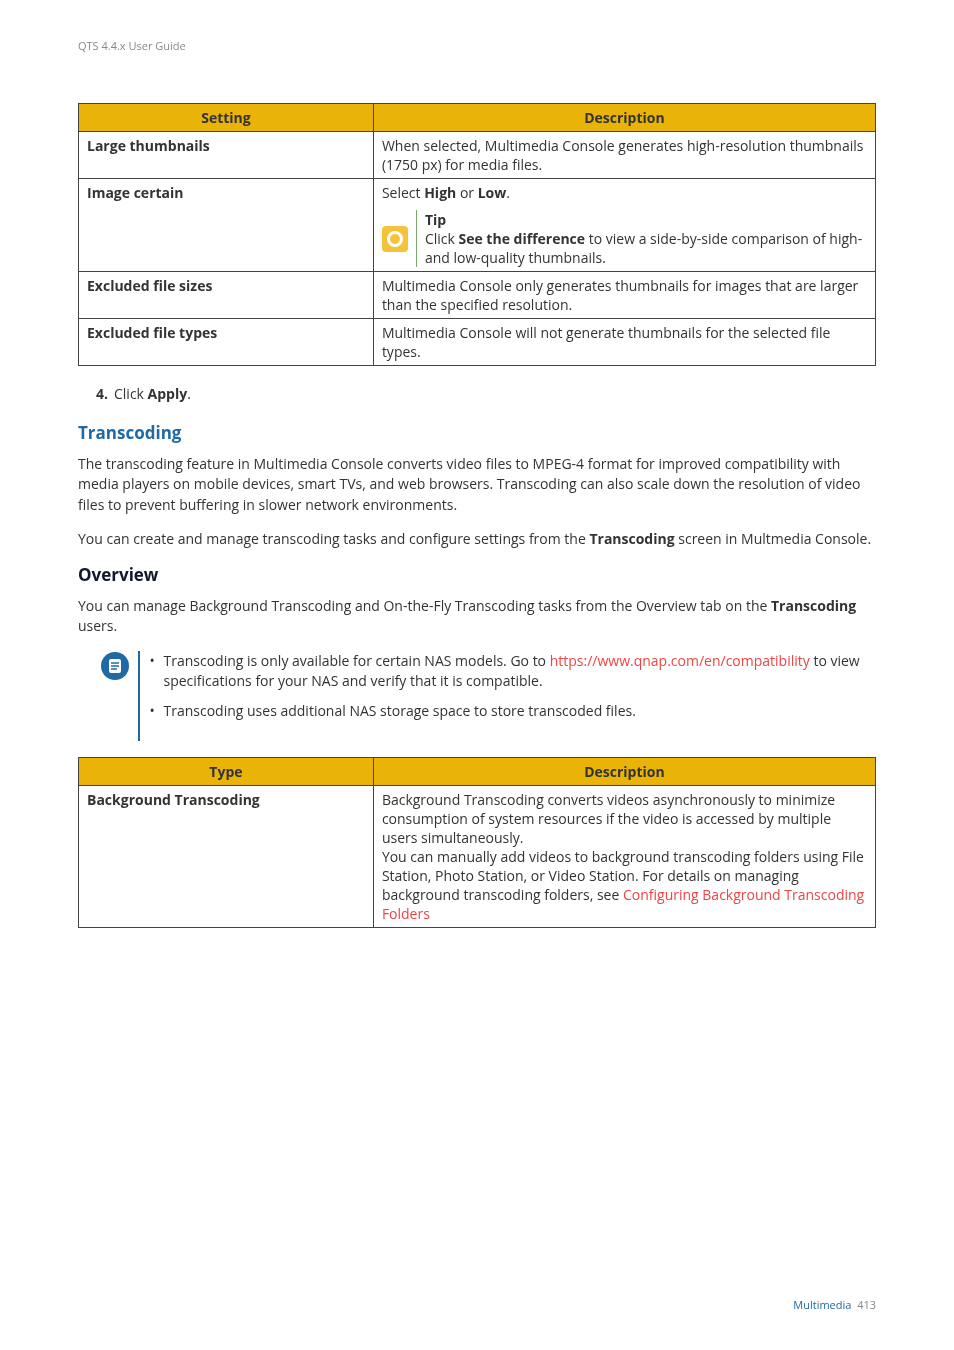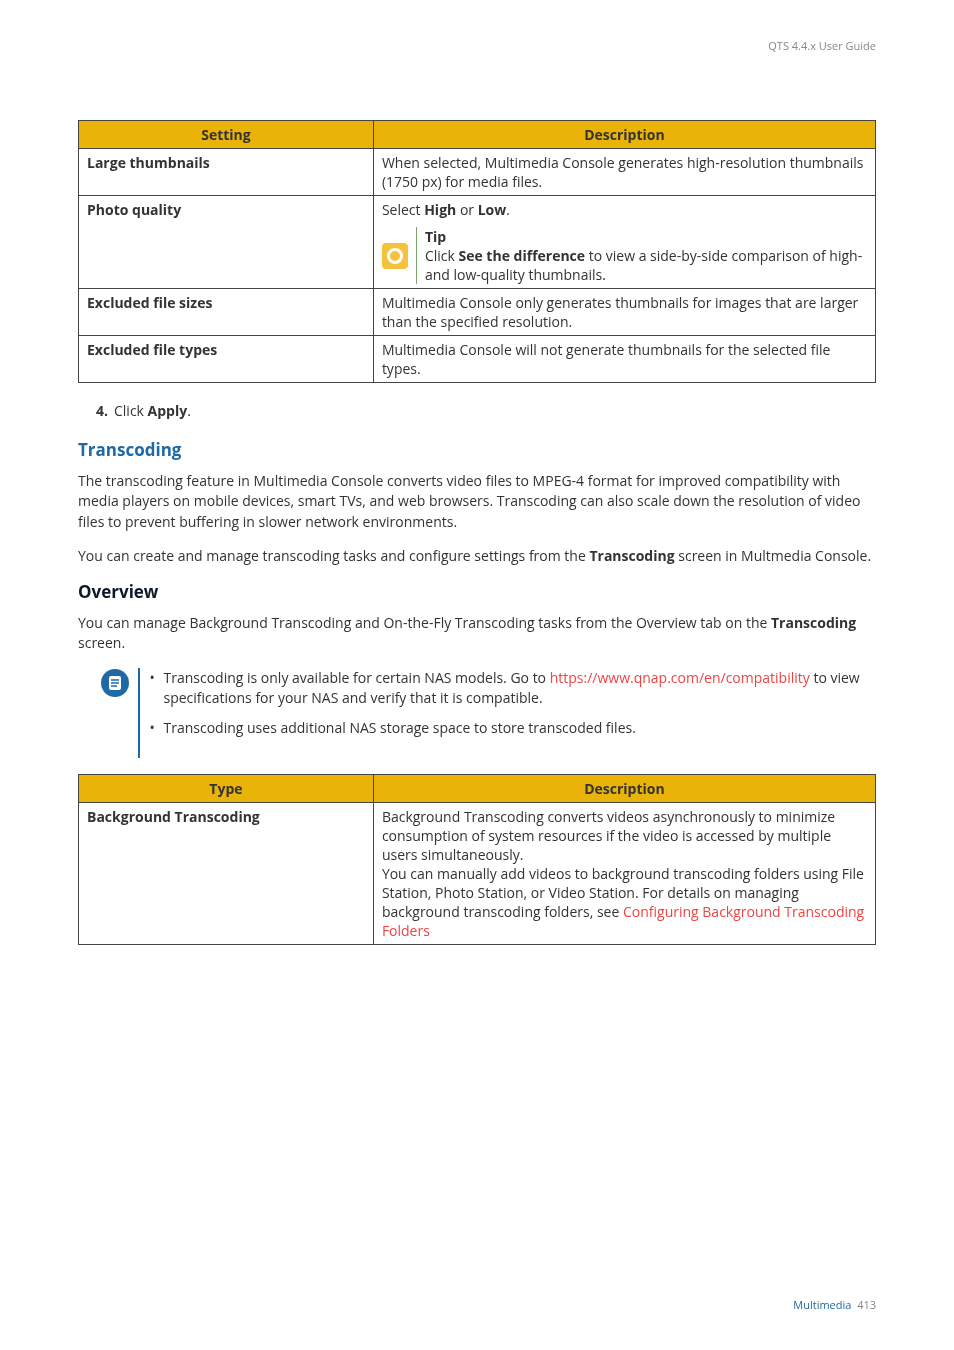--- a/index.html
+++ b/index.html
@@ -7,24 +7,24 @@
     font-family: "Open Sans", "Segoe UI", Arial, sans-serif;
     font-size: 14px;
     color: #333;
     background: #fff;
     width: 954px;
     height: 1350px;
     padding: 38px 78px 38px 78px;
     position: relative;
   }
   .header-right {
-    text-align: right;
+    text-align: left;
     font-size: 11px;
     color: #888;
-    margin-bottom: 67px;
+    margin-bottom: 50px;
   }
   table {
     width: 100%;
     border-collapse: collapse;
     margin-bottom: 18px;
     font-size: 14px;
   }
   th, td {
     border: 1px solid #444;
     padding: 4px 8px;
@@ -149,21 +149,21 @@
       <th>Setting</th>
       <th>Description</th>
     </tr>
   </thead>
   <tbody>
     <tr>
       <td class="setting-col">Large thumbnails</td>
       <td>When selected, Multimedia Console generates high-resolution thumbnails (1750 px) for media files.</td>
     </tr>
     <tr>
-      <td class="setting-col">Photo quality</td>
+      <td class="setting-col">Image certain</td>
       <td>
         <span>Select </span><b>High</b><span> or </span><b>Low</b><span>.</span>
         <div class="tip-box">
           <div class="tip-icon"></div>
           <div class="tip-divider"></div>
           <div class="tip-content">
             <div class="tip-label">Tip</div>
             <div>
               <span>Click </span><b>See the difference</b><span> to view a side-by-side comparison of high- and low-quality thumbnails.</span>
             </div>
@@ -190,21 +190,21 @@
 </div>
 
 <h2 class="section">Transcoding</h2>
 <p class="body-text">The transcoding feature in Multimedia Console converts video files to MPEG-4 format for improved compatibility with media players on mobile devices, smart TVs, and web browsers. Transcoding can also scale down the resolution of video files to prevent buffering in slower network environments.</p>
 <p class="body-text">
   <span>You can create and manage transcoding tasks and configure settings from the </span><b>Transcoding</b><span> screen in Multmedia Console.</span>
 </p>
 
 <h3 class="subsection">Overview</h3>
 <p class="body-text">
-  <span>You can manage Background Transcoding and On-the-Fly Transcoding tasks from the Overview tab on the </span><b>Transcoding</b><span> screen.</span>
+  <span>You can manage Background Transcoding and On-the-Fly Transcoding tasks from the Overview tab on the </span><b>Transcoding</b><span> users.</span>
 </p>
 
 <div class="note-block">
   <div class="note-icon">
     <svg viewBox="0 0 30 30" width="30" height="30">
       <circle cx="15" cy="15" r="14" fill="#1f6aa5"></circle>
       <rect x="9" y="8" width="12" height="14" rx="2" fill="#fff"></rect>
       <line x1="11" y1="12" x2="19" y2="12" stroke="#1f6aa5" stroke-width="1.5"></line>
       <line x1="11" y1="15" x2="19" y2="15" stroke="#1f6aa5" stroke-width="1.5"></line>
       <line x1="11" y1="18" x2="17" y2="18" stroke="#1f6aa5" stroke-width="1.5"></line>

